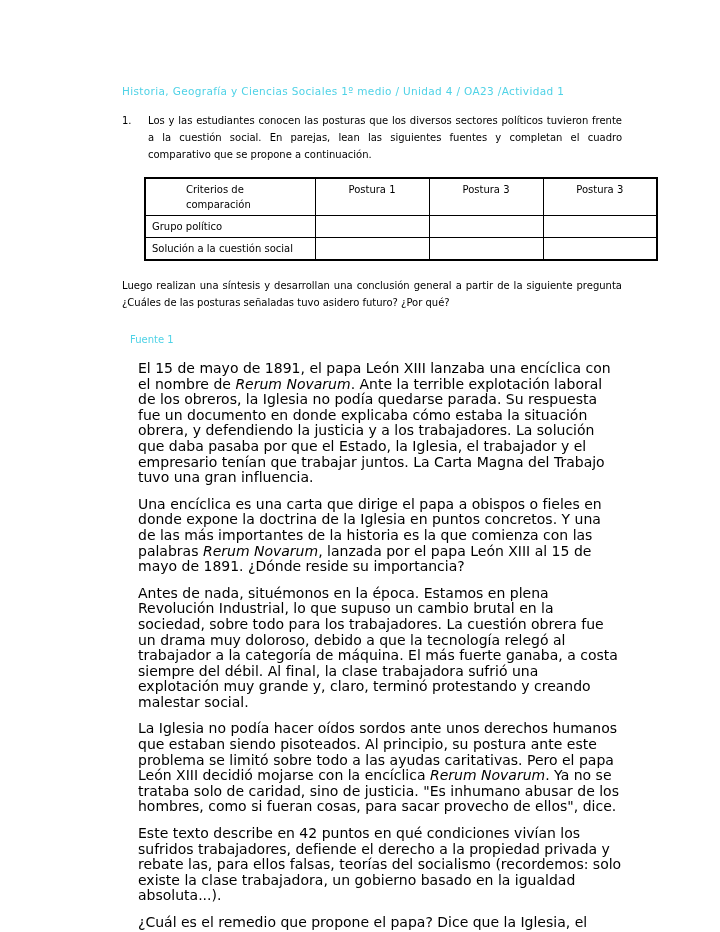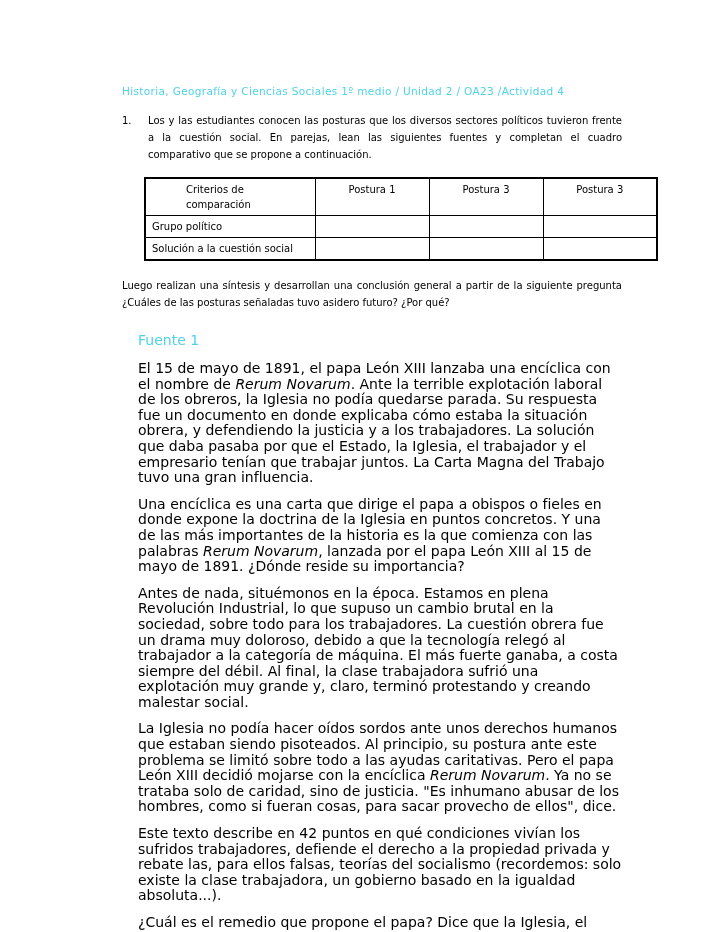--- a/index.html
+++ b/index.html
@@ -105,23 +105,23 @@
     margin: 16px 0 0 0;
     font-size: 10px;
     line-height: 17px;
     text-align: justify;
     text-justify: inter-word;
   }
 
   
   .source-heading {
     color: #4fd2e6;
-    font-size: 14px;
+    font-size: 10px;
     line-height: 14px;
-    margin: 22px 0 14px 16px;
+    margin: 22px 0 14px 8px;
   }
 
   
   .source-body {
     margin-left: 16px;
     width: 484px;
   }
   .source-body p {
     font-size: 14px;
     line-height: 15.6px;
@@ -130,21 +130,21 @@
   }
   .source-body p:last-child { margin-bottom: 0; }
   .it { font-style: italic; }
 </style>
 </head>
 <body>
 
 <div class="page">
   <div class="content">
 
-    <div class="breadcrumb">Historia, Geografía y Ciencias Sociales 1º medio / Unidad 2 / OA23 /Actividad 4</div>
+    <div class="breadcrumb">Historia, Geografía y Ciencias Sociales 1º medio / Unidad 4 / OA23 /Actividad 1</div>
 
     <div class="instruction">
       <div class="instruction-num">1.</div>
       <div class="instruction-body">Los y las estudiantes conocen las posturas que los diversos sectores políticos tuvieron frente a la cuestión social. En parejas, lean las siguientes fuentes y completan el cuadro comparativo que se propone a continuación.</div>
     </div>
 
     <div class="table-wrap">
       <table class="compare">
         <colgroup>
           <col class="c0">

